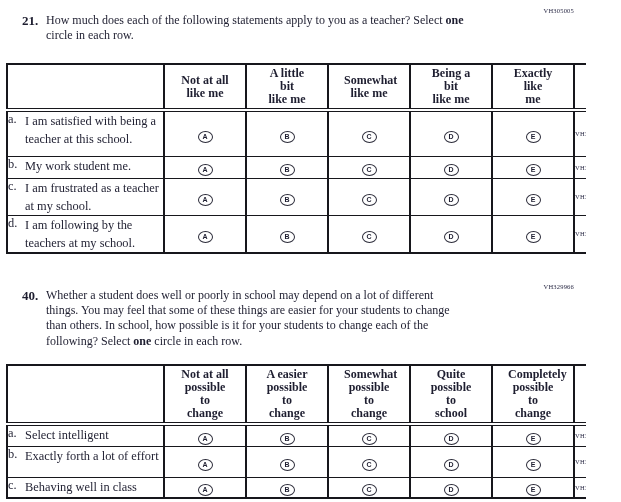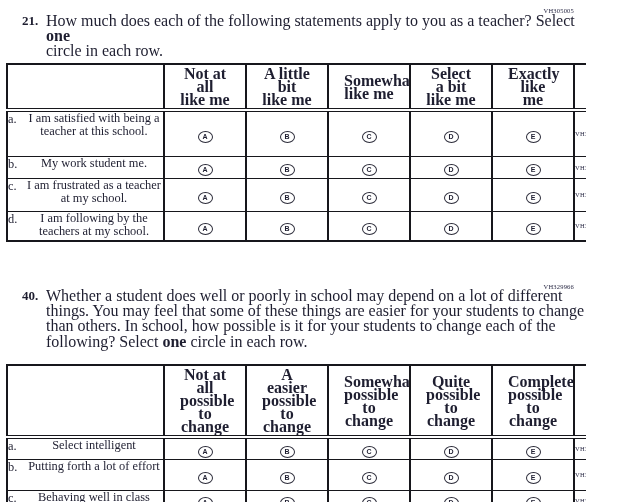--- a/index.html
+++ b/index.html
@@ -12,21 +12,21 @@
     overflow:hidden;
   }
   
   .question{position:absolute;left:22px;}
   .qnum{
     position:absolute;left:0;top:0;
     font-weight:bold;font-size:13px;
   }
   .qtext{
     margin-left:24px;width:540px;
-    font-size:16px;line-height:15.2px;
+    font-size:12px;line-height:15.2px;
     white-space:pre-line;
   }
   .qtext b{font-weight:bold;}
   .qcode{
     position:absolute;
     font-size:6.5px;color:#2a2a45;
     font-family:"Liberation Serif", serif;
     letter-spacing:.2px;
   }
   
@@ -42,29 +42,29 @@
   table.survey td,table.survey th{
     border-left:2px solid #17171c;
     border-right:2px solid #17171c;
     border-top:1.5px solid #17171c;
     border-bottom:1.5px solid #17171c;
     padding:0;
     overflow:hidden;
   }
   table.survey th{
     border-bottom:4px double #17171c;
-    font-weight:bold;font-size:16px;line-height:13px;
+    font-weight:bold;font-size:12px;line-height:13px;
     text-align:center;vertical-align:middle;
     white-space:pre-line;
     padding:2px 15px;
   }
   td.stmt{vertical-align:top;padding:2px 2px 2px 4px;}
   .stmt-flex{display:flex;align-items:flex-start;}
   .row-letter{width:17px;flex:0 0 17px;font-size:12.4px;line-height:14.6px;}
-  .row-statement{flex:1;font-size:12.4px;line-height:13px;text-align:center;}
+  .row-statement{flex:1;font-size:12.4px;line-height:18px;}
   td.opt{text-align:center;vertical-align:middle;}
   .circle{
     display:inline-block;
     width:13px;height:10px;
     border:1px solid #2a2a38;
     border-radius:50%;
     font-family:"Liberation Sans", sans-serif;
     font-size:7px;line-height:10px;font-weight:bold;
     text-align:center;color:#1e1e30;
     cursor:pointer;
@@ -104,21 +104,21 @@
     </colgroup>
     <tbody>
         <tr class="h34">
       <th></th>
       <th>Not at all
 like me</th>
       <th>A little bit
 like me</th>
       <th>Somewhat
 like me</th>
-      <th>Select a bit
+      <th>Being a bit
 like me</th>
       <th>Exactly like
 me</th>
       <th></th>
     </tr>
     <tr class="h46">
       <td class="stmt">
             <div class="stmt-flex">
         <span class="row-letter">a.</span>
         <span class="row-statement">I am satisfied with being a teacher at this school.</span>
@@ -203,21 +203,21 @@
 possible to
 change</th>
       <th>A easier
 possible to
 change</th>
       <th>Somewhat
 possible to
 change</th>
       <th>Quite
 possible to
-change</th>
+school</th>
       <th>Completely
 possible to
 change</th>
       <th></th>
     </tr>
     <tr class="h22">
       <td class="stmt">
             <div class="stmt-flex">
         <span class="row-letter">a.</span>
         <span class="row-statement">Select intelligent</span>
@@ -227,21 +227,21 @@
       <td class="opt"><span class="circle">B</span></td>
       <td class="opt"><span class="circle">C</span></td>
       <td class="opt"><span class="circle">D</span></td>
       <td class="opt"><span class="circle">E</span></td>
       <td class="codecell">VH329967</td>
     </tr>
     <tr class="h31">
       <td class="stmt">
             <div class="stmt-flex">
         <span class="row-letter">b.</span>
-        <span class="row-statement">Putting forth a lot of effort</span>
+        <span class="row-statement">Exactly forth a lot of effort</span>
             </div>
           </td>
       <td class="opt"><span class="circle">A</span></td>
       <td class="opt"><span class="circle">B</span></td>
       <td class="opt"><span class="circle">C</span></td>
       <td class="opt"><span class="circle">D</span></td>
       <td class="opt"><span class="circle">E</span></td>
       <td class="codecell">VH329968</td>
     </tr>
     <tr class="h21">

